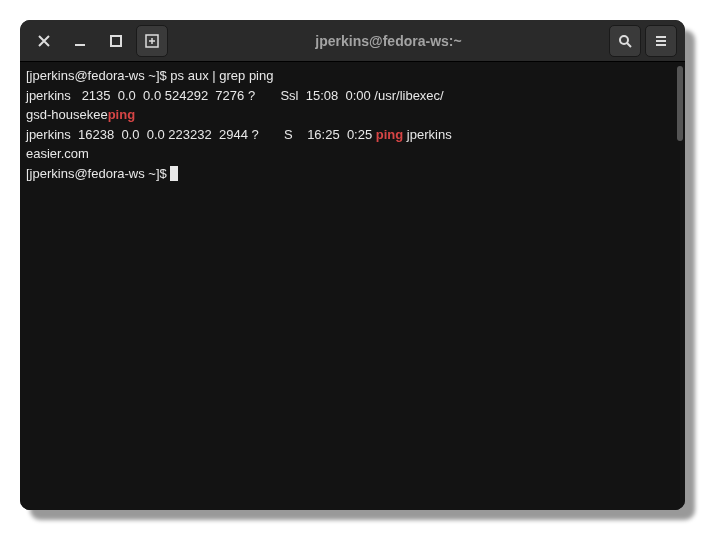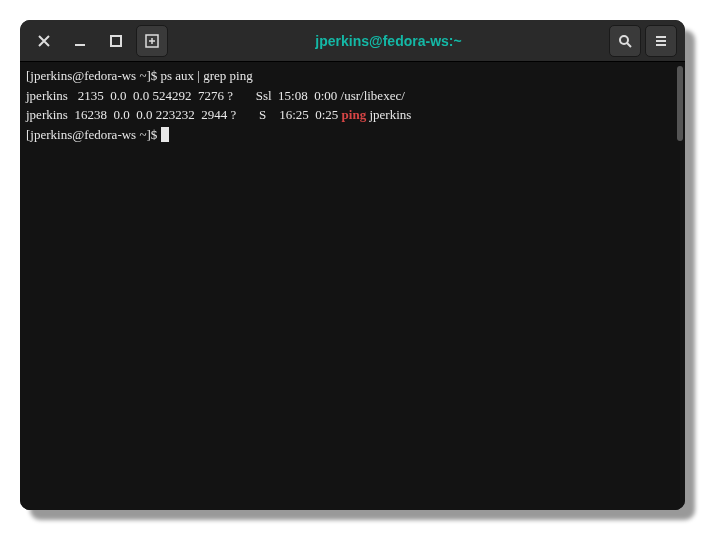--- a/index.html
+++ b/index.html
@@ -49,30 +49,30 @@
     }
     .tb-btn svg {
       width: 14px;
       height: 14px;
       fill: #ddd;
       stroke: #ddd;
     }
     .title {
       flex: 1;
       text-align: center;
-      color: #14b8a6;
+      color: #a3a3a3;
       font-family: sans-serif;
       font-weight: bold;
       font-size: 14px;
     }
     .terminal {
       flex: 1;
       background: #131313;
       color: #e8e8e8;
-      font-family: Liberation Serif, serif;
+      font-family: Liberation Sans, sans-serif;
       font-size: 13px;
       line-height: 1.5;
       padding: 4px 6px;
       overflow: hidden;
       position: relative;
     }
     .scrollbar {
       position: absolute;
       right: 2px;
       top: 4px;
@@ -135,19 +135,21 @@
         </svg>
     </div>
   </div>
 
   <div class="terminal">
     <div class="scrollbar"></div>
 
     <div class="line"><span>[jperkins@fedora-ws ~]$ </span><span>ps aux | grep ping</span></div>
 
     <div class="line">jperkins   2135  0.0  0.0 524292  7276 ?       Ssl  15:08  0:00 /usr/libexec/</div>
+    <div class="line"><span>gsd-housekee</span><span class="hl">ping</span></div>
 
     <div class="line"><span>jperkins  16238  0.0  0.0 223232  2944 ?       S    16:25  0:25 </span><span class="hl">ping</span><span> jperkins</span></div>
+    <div class="line">easier.com</div>
 
 
     <div class="line"><span>[jperkins@fedora-ws ~]$ </span><span class="cursor"></span></div>
   </div>
 </div>
 
 </body></html>

